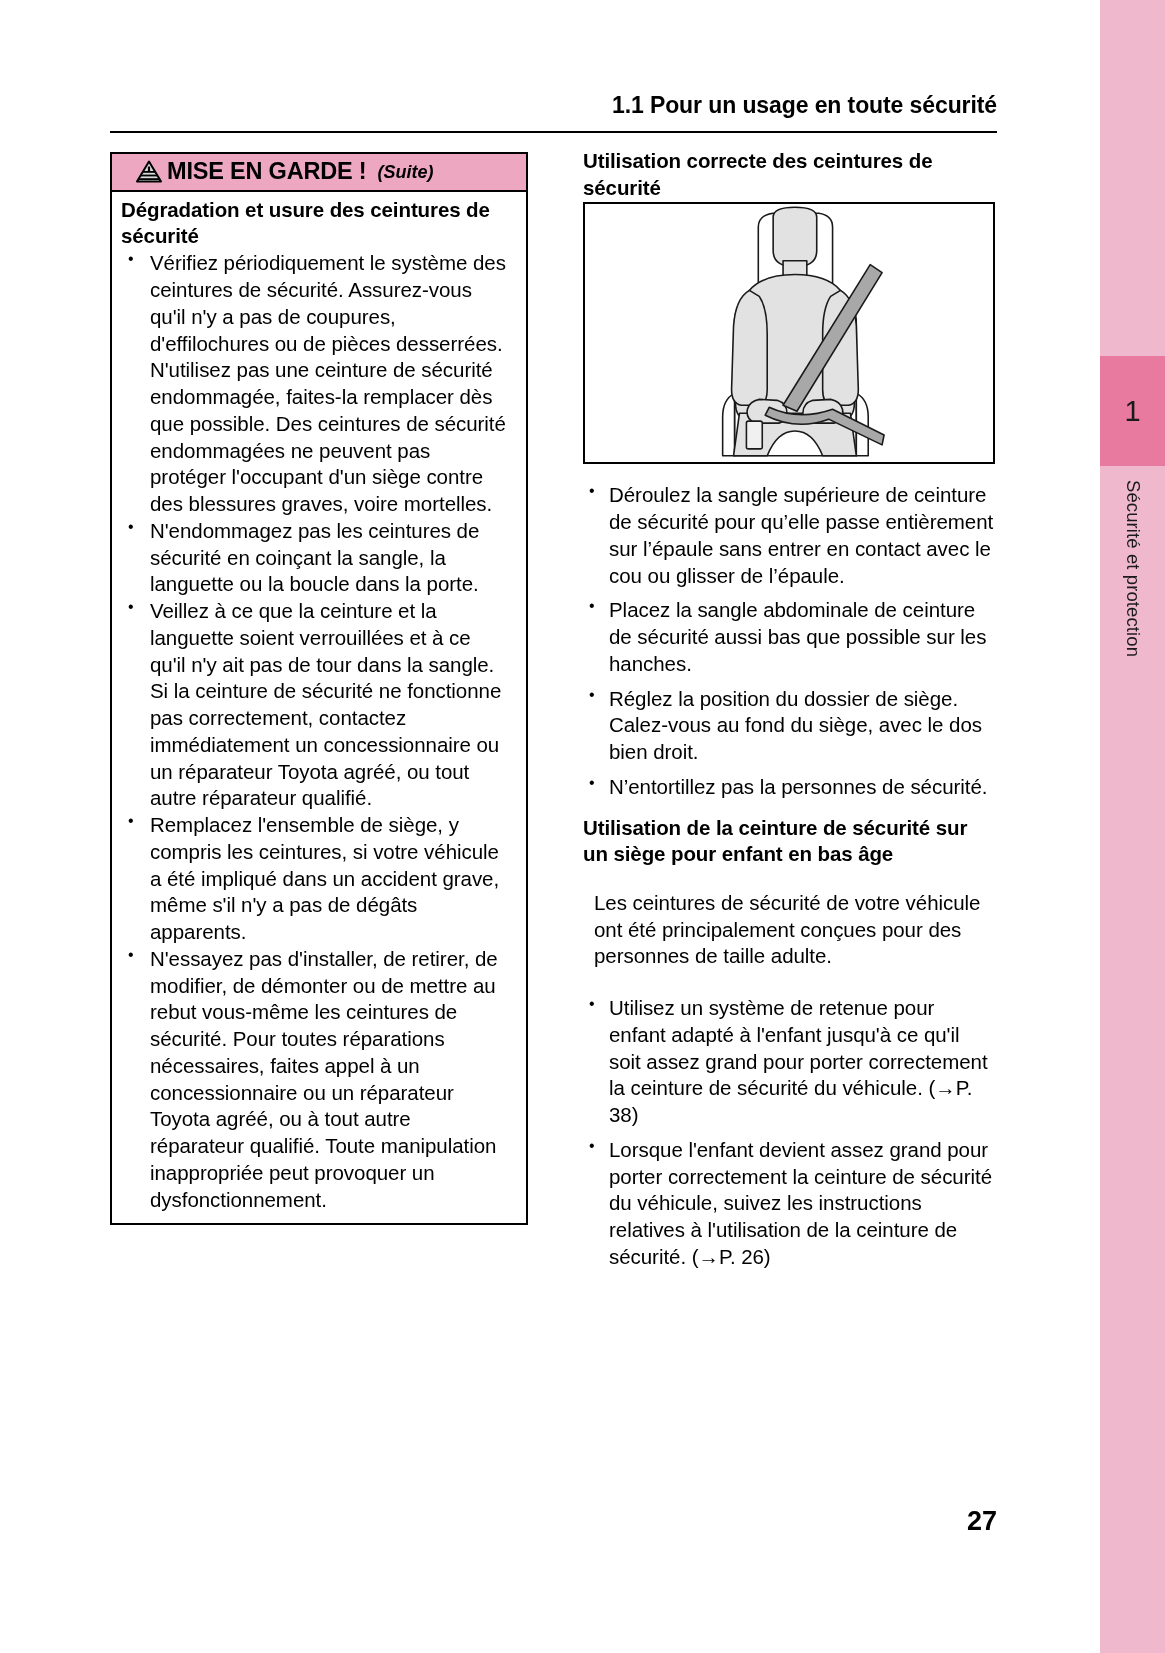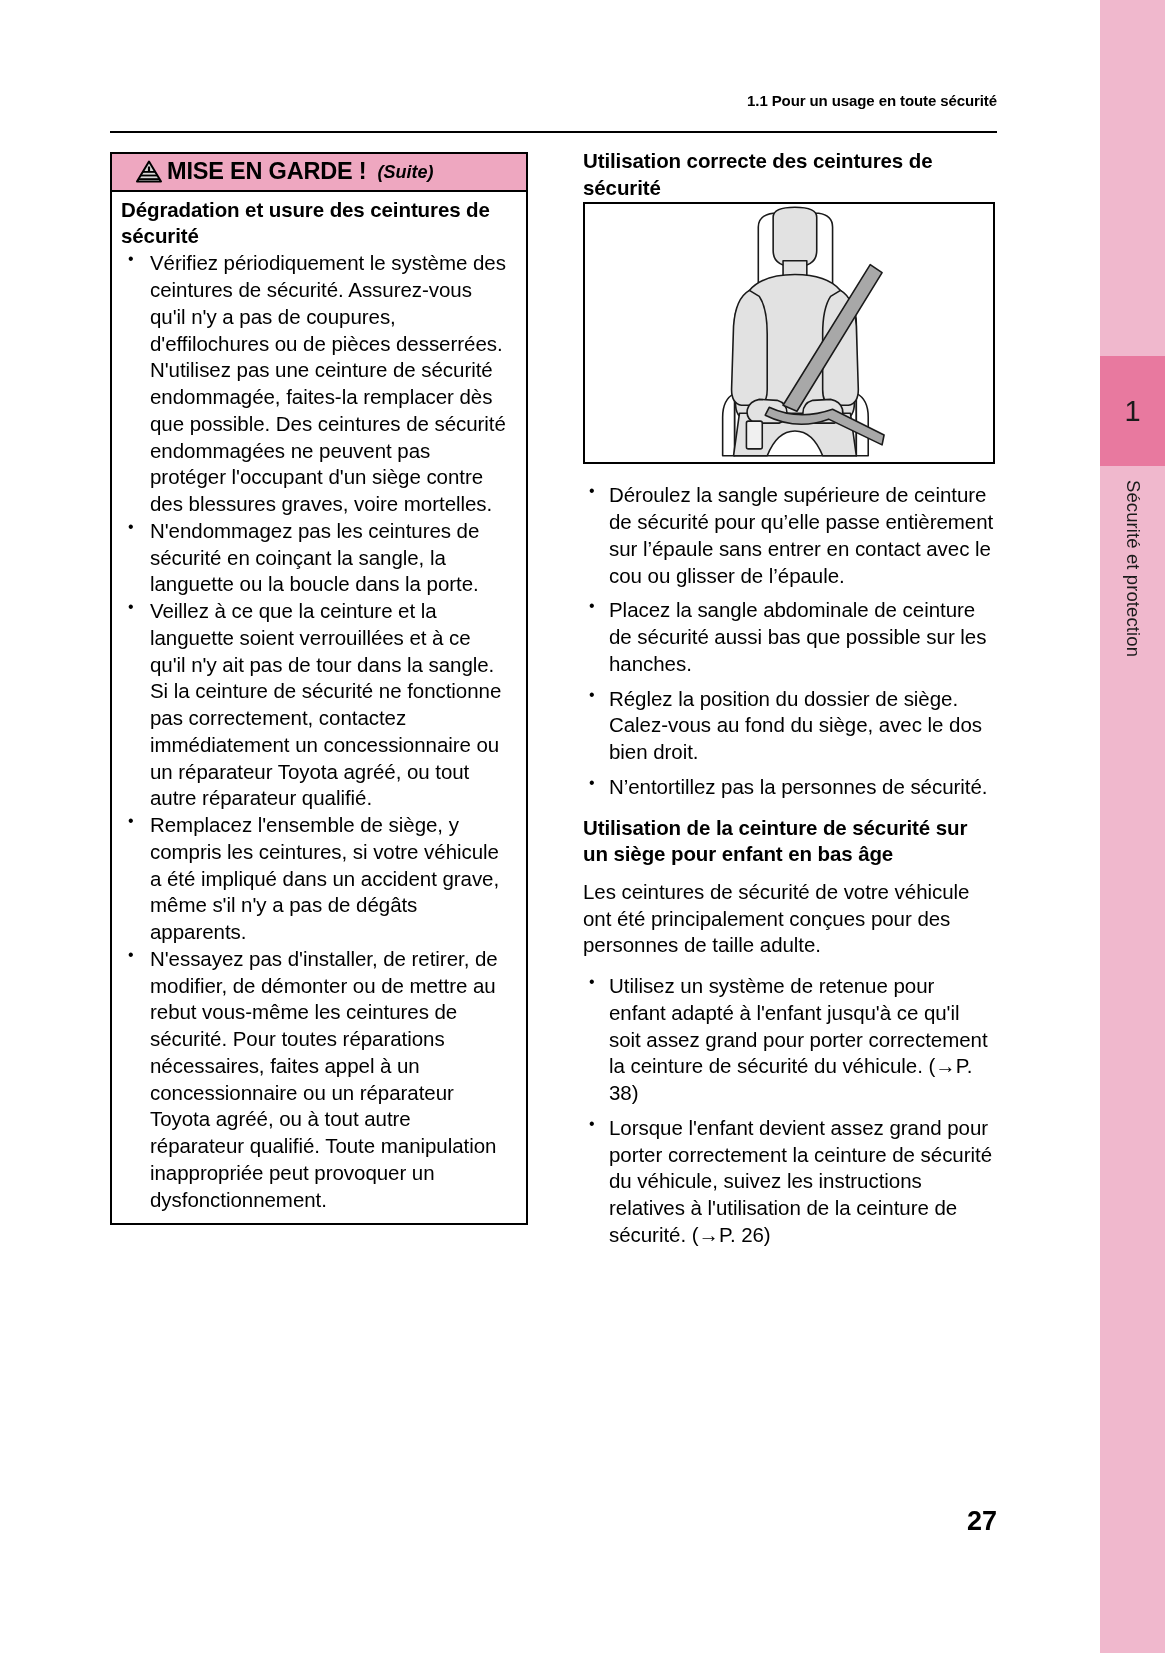--- a/index.html
+++ b/index.html
@@ -66,21 +66,21 @@
     transform: none;
   }
 
   
   .running-header {
     position: absolute;
     top: 92px;
     left: 110px;
     width: 887px;
     text-align: right;
-    font-size: 15px;
+    font-size: 23px;
     font-weight: bold;
     letter-spacing: -0.1px;
   }
   .header-rule {
     position: absolute;
     top: 131px;
     left: 110px;
     width: 887px;
     height: 2px;
     background: #000000;
@@ -165,21 +165,21 @@
     left: 7px;
     top: -1px;
     font-size: 16px;
   }
 
   .col-right h3.sub-head {
     font-size: 20.5px;
     line-height: 1.3;
   }
   .col-right p.para {
-    margin: 0;
+    margin: 11px;
     font-size: 20.5px;
     line-height: 1.305;
     letter-spacing: -0.05px;
   }
   .right-heading {
     margin: 0 0 12px 0;
   }
   .spacer-10 { height: 10px; }
   .spacer-14 { height: 14px; }
   .spacer-18 { height: 18px; }

